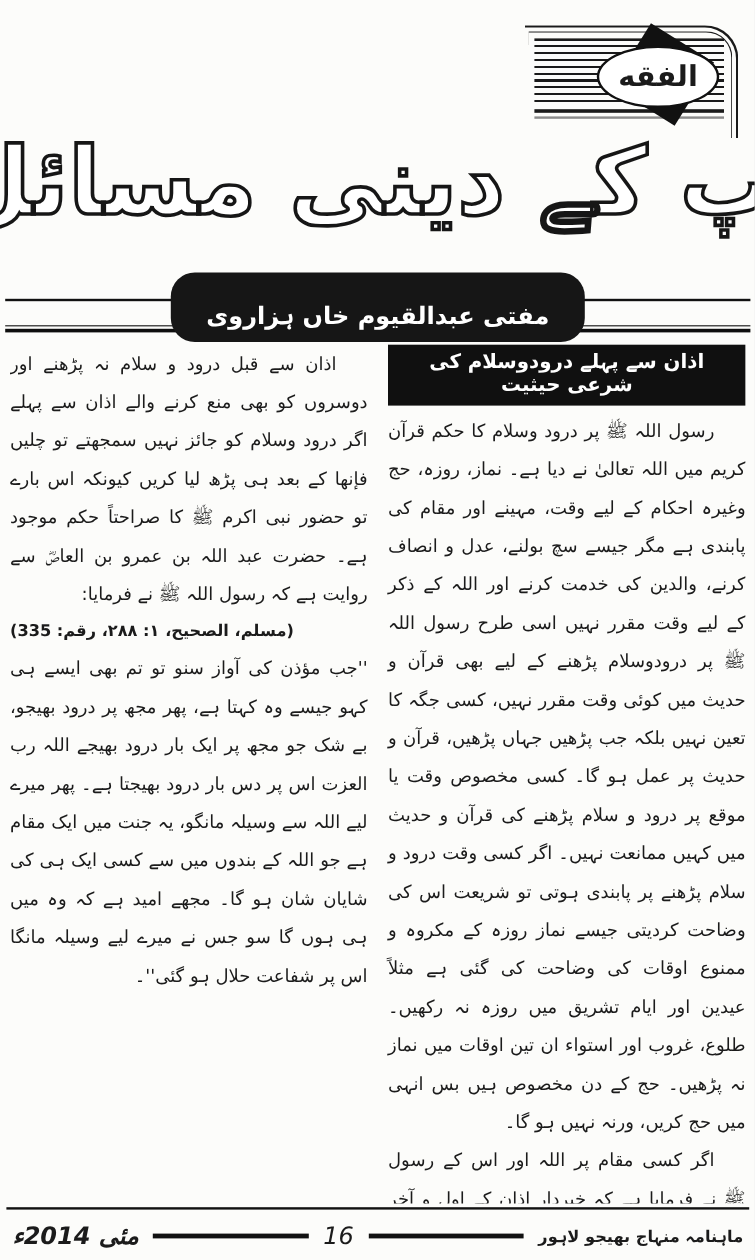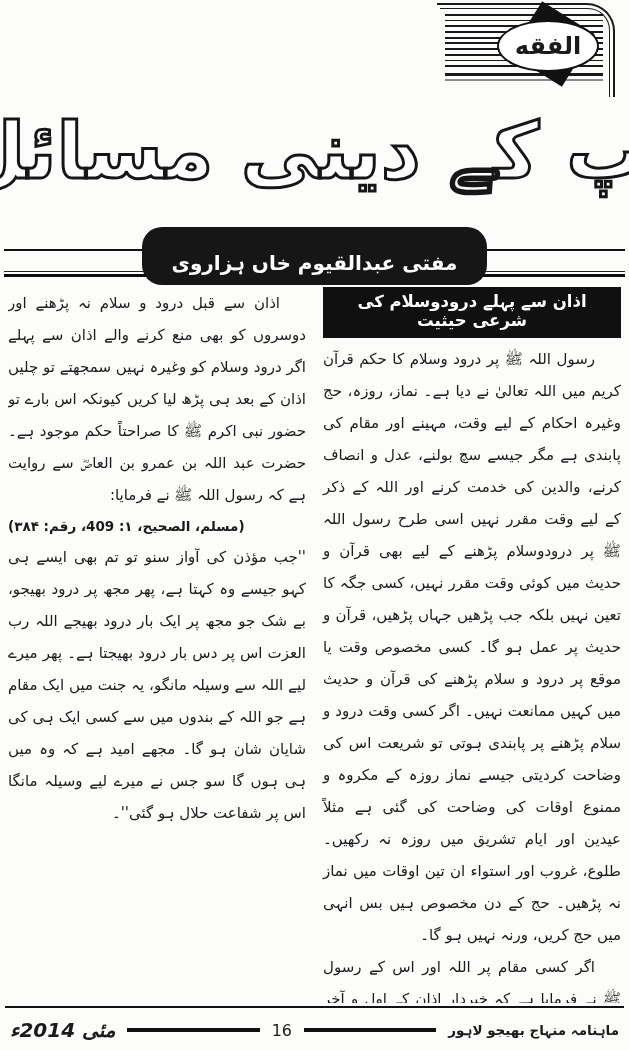--- a/index.html
+++ b/index.html
@@ -11,21 +11,21 @@
   .page {
     position: relative;
     width: 629px; height: 1050px;
     background: #fcfcfa;
     color: #1b1b1b;
     direction: rtl;
     overflow: hidden;
   }
 
   
-  .logo-block { position: absolute; top: 1px; right: 14px; width: 192px; height: 100px; }
+  .logo-block { position: absolute; top: 19px; right: 14px; width: 192px; height: 100px; }
   .logo-frame {
     position: absolute; top: 2px; right: 0; width: 178px; height: 94px;
     border-top: 2px solid #1a1a1a; border-right: 2px solid #1a1a1a;
     border-top-right-radius: 28px;
   }
   .logo-frame-inner {
     position: absolute; top: 7px; right: 5px; width: 170px; height: 89px;
     border-top: 1.5px solid #1a1a1a; border-right: 1.5px solid #1a1a1a;
     border-top-right-radius: 22px;
   }
@@ -106,21 +106,21 @@
   .footer-rule {
     position: absolute; top: 1006px; left: 5px; right: 5px;
     border-top: 2.5px solid #111;
   }
   .footer-row {
     position: absolute; top: 1014px; left: 10px; right: 10px; height: 32px;
     display: flex; align-items: center; justify-content: space-between;
   }
   .footer-pub { font-size: 13.5px; font-weight: bold; white-space: nowrap; }
   .footer-bar { height: 4px; background: #111; flex: 1; max-width: 160px; margin: 0 12px; }
-  .footer-page { font-size: 16px; direction: ltr; }
+  .footer-page { font-size: 20px; direction: ltr; font-style: italic; }
   .footer-date { font-size: 20px; font-weight: bold; white-space: nowrap; font-style: italic; }
 </style>
 </head>
 <body>
 
 <div class="page">
 
   <div class="logo-block">
     <div class="logo-frame"></div>
     <div class="logo-frame-inner"></div>
@@ -146,22 +146,22 @@
 
     <section class="col">
       <div class="banner">
         <span>اذان سے پہلے درودوسلام کی شرعی حیثیت</span>
       </div>
       <p class="body-text indent">رسول اللہ ﷺ پر درود وسلام کا حکم قرآن کریم میں اللہ تعالیٰ نے دیا ہے۔ نماز، روزہ، حج وغیرہ احکام کے لیے وقت، مہینے اور مقام کی پابندی ہے مگر جیسے سچ بولنے، عدل و انصاف کرنے، والدین کی خدمت کرنے اور اللہ کے ذکر کے لیے وقت مقرر نہیں اسی طرح رسول اللہ ﷺ پر درودوسلام پڑھنے کے لیے بھی قرآن و حدیث میں کوئی وقت مقرر نہیں، کسی جگہ کا تعین نہیں بلکہ جب پڑھیں جہاں پڑھیں، قرآن و حدیث پر عمل ہو گا۔ کسی مخصوص وقت یا موقع پر درود و سلام پڑھنے کی قرآن و حدیث میں کہیں ممانعت نہیں۔ اگر کسی وقت درود و سلام پڑھنے پر پابندی ہوتی تو شریعت اس کی وضاحت کردیتی جیسے نماز روزہ کے مکروہ و ممنوع اوقات کی وضاحت کی گئی ہے مثلاً عیدین اور ایام تشریق میں روزہ نہ رکھیں۔ طلوع، غروب اور استواء ان تین اوقات میں نماز نہ پڑھیں۔ حج کے دن مخصوص ہیں بس انہی میں حج کریں، ورنہ نہیں ہو گا۔</p>
       <p class="body-text indent">اگر کسی مقام پر اللہ اور اس کے رسول ﷺ نے فرمایا ہے کہ خبردار اذان کے اول و آخر درود و سلام نہ پڑھنا تو یقیناً منع ہو جائے گا مگر ایسا کوئی فرمان قرآن و سنت میں نہیں ہے۔</p>
     </section>
 
     <section class="col">
-      <p class="body-text indent">اذان سے قبل درود و سلام نہ پڑھنے اور دوسروں کو بھی منع کرنے والے اذان سے پہلے اگر درود وسلام کو وغیرہ نہیں سمجھتے تو چلیں اذان کے بعد ہی پڑھ لیا کریں کیونکہ اس بارے تو حضور نبی اکرم ﷺ کا صراحتاً حکم موجود ہے۔ حضرت عبد اللہ بن عمرو بن العاصؓ سے روایت ہے کہ رسول اللہ ﷺ نے فرمایا:</p>
-      <p class="citation">(مسلم، الصحيح، ۱: 409، رقم: ۳۸۴)</p>
+      <p class="body-text indent">اذان سے قبل درود و سلام نہ پڑھنے اور دوسروں کو بھی منع کرنے والے اذان سے پہلے اگر درود وسلام کو جائز نہیں سمجھتے تو چلیں فإنها کے بعد ہی پڑھ لیا کریں کیونکہ اس بارے تو حضور نبی اکرم ﷺ کا صراحتاً حکم موجود ہے۔ حضرت عبد اللہ بن عمرو بن العاصؓ سے روایت ہے کہ رسول اللہ ﷺ نے فرمایا:</p>
+      <p class="citation">(مسلم، الصحيح، ۱: ۲۸۸، رقم: 335)</p>
       <p class="body-text">''جب مؤذن کی آواز سنو تو تم بھی ایسے ہی کہو جیسے وہ کہتا ہے، پھر مجھ پر درود بھیجو، بے شک جو مجھ پر ایک بار درود بھیجے اللہ رب العزت اس پر دس بار درود بھیجتا ہے۔ پھر میرے لیے اللہ سے وسیلہ مانگو، یہ جنت میں ایک مقام ہے جو اللہ کے بندوں میں سے کسی ایک ہی کی شایان شان ہو گا۔ مجھے امید ہے کہ وہ میں ہی ہوں گا سو جس نے میرے لیے وسیلہ مانگا اس پر شفاعت حلال ہو گئی''۔</p>
     </section>
 
   </div>
 
   <div class="footer-rule"></div>
   <div class="footer-row">
     <span class="footer-pub">ماہنامہ منہاج بھیجو لاہور</span>
     <span class="footer-bar"></span>
     <span class="footer-page">16</span>

